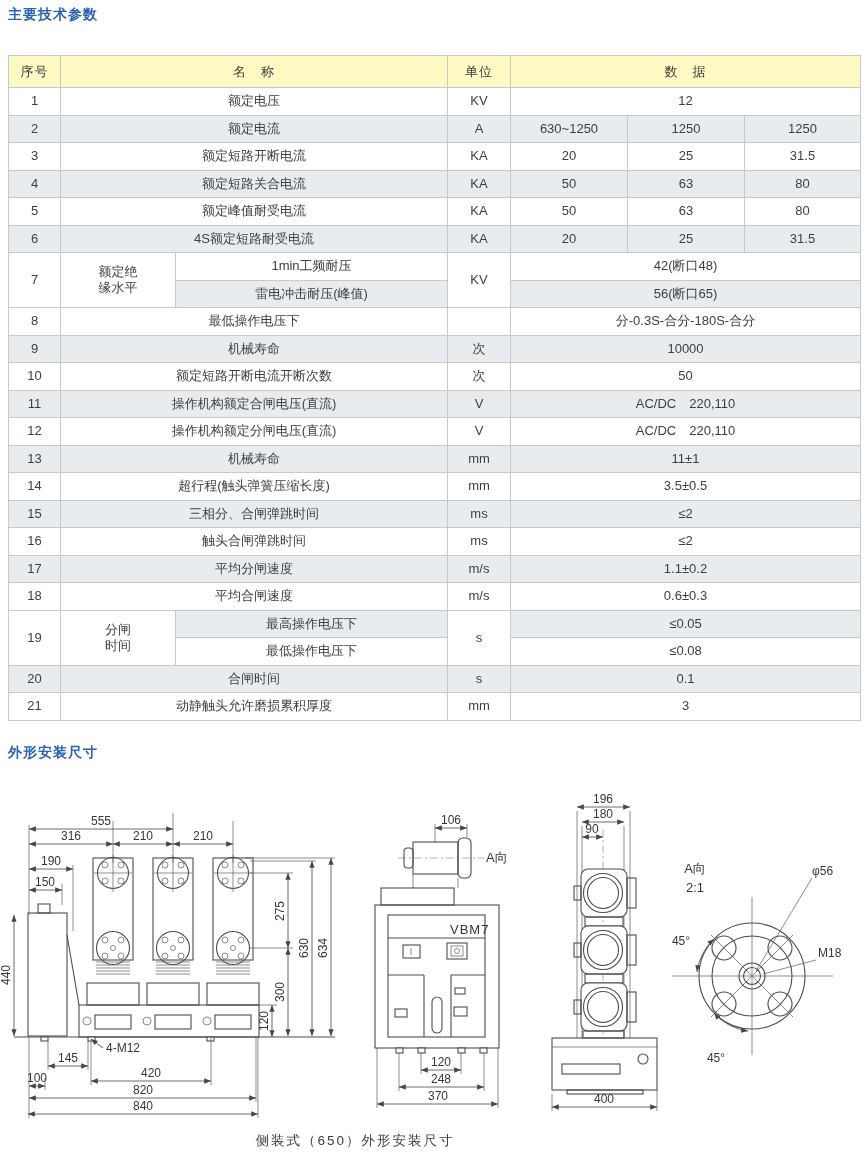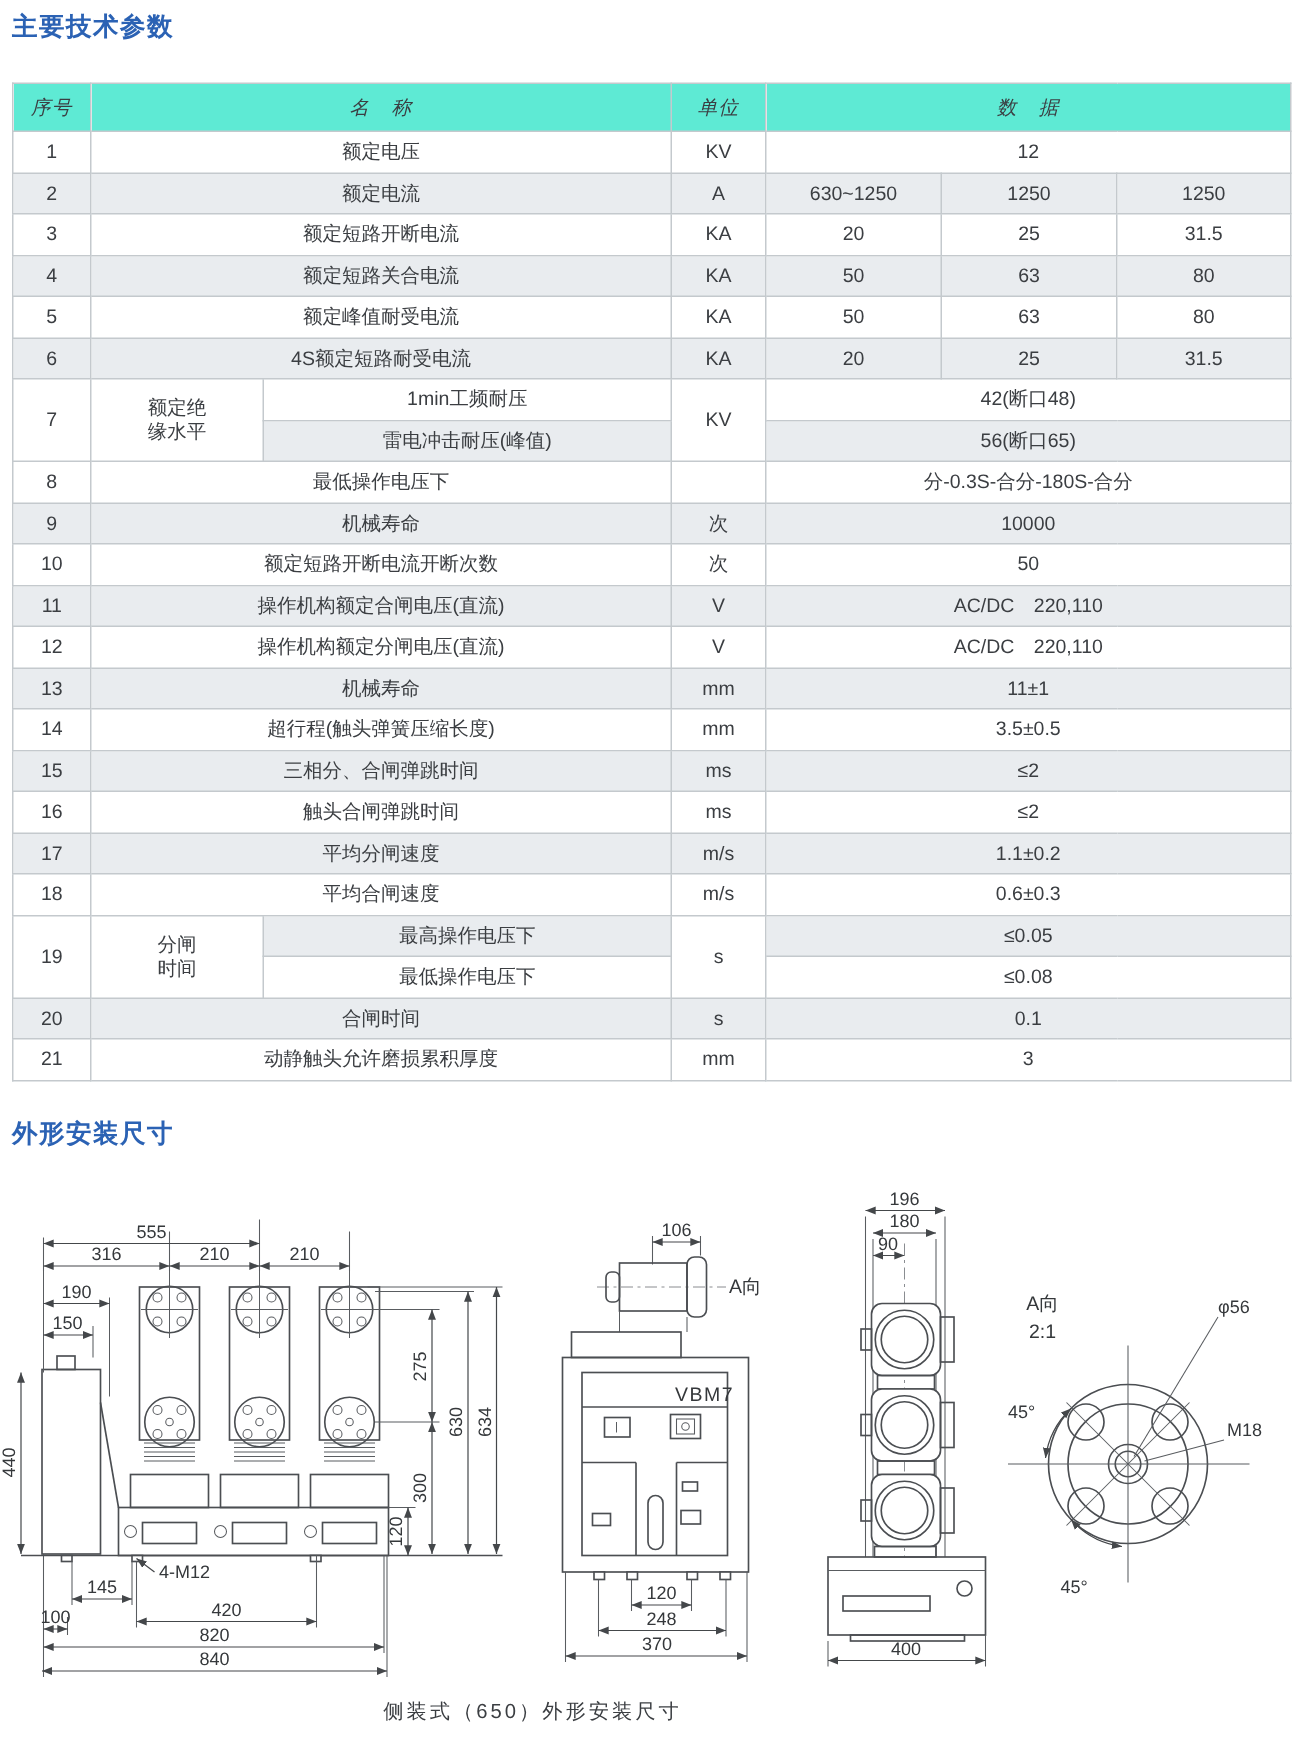--- a/index.html
+++ b/index.html
@@ -2,33 +2,33 @@
 <html><head>
 <meta charset="utf-8">
 <style>
   html,body{margin:0;padding:0;}
   body{
     width:867px;height:1163px;background:#fff;position:relative;overflow:hidden;
     font-family:"Liberation Sans","DejaVu Sans",sans-serif;color:#3b3e42;
   }
   .section-title{
     position:absolute;left:8px;color:#2b62b4;font-weight:bold;
-    font-size:17px;letter-spacing:1px;
+    font-size:14px;letter-spacing:1px;
   }
   #title1{top:6px;}
   #title2{top:744px;}
   table.spec{
     position:absolute;top:55px;left:8px;width:852px;
     border-collapse:collapse;table-layout:fixed;
   }
   table.spec td{
     border:1px solid #c4c9cd;font-size:13px;padding:0 4px;text-align:center;
     height:26.5px;line-height:1.2;color:#3b3e42;overflow:hidden;
   }
-  table.spec thead td{background:#5eead4;height:31px;letter-spacing:1px;font-style:italic;}
+  table.spec thead td{background:#fef9c3;height:31px;letter-spacing:1px;}
   td.name{text-align:left;padding-left:13px;margin-left:36px;}
   td.sub{text-align:left;padding-left:10px;}
   tr.g td{background:#e9ecef;}
   table.spec td.w{background:#fff;}
   td.ml{white-space:pre-line;line-height:1.25;}
   #drawing{position:absolute;left:0;top:785px;}
   .ol{fill:none;stroke:#4b4e52;stroke-width:1.1;}
   .ol2{fill:#fff;stroke:#4b4e52;stroke-width:1.1;}
   .tl{fill:none;stroke:#595c60;stroke-width:0.7;}
   .cl{fill:none;stroke:#7d8084;stroke-width:0.6;stroke-dasharray:8 3 2 3;}

